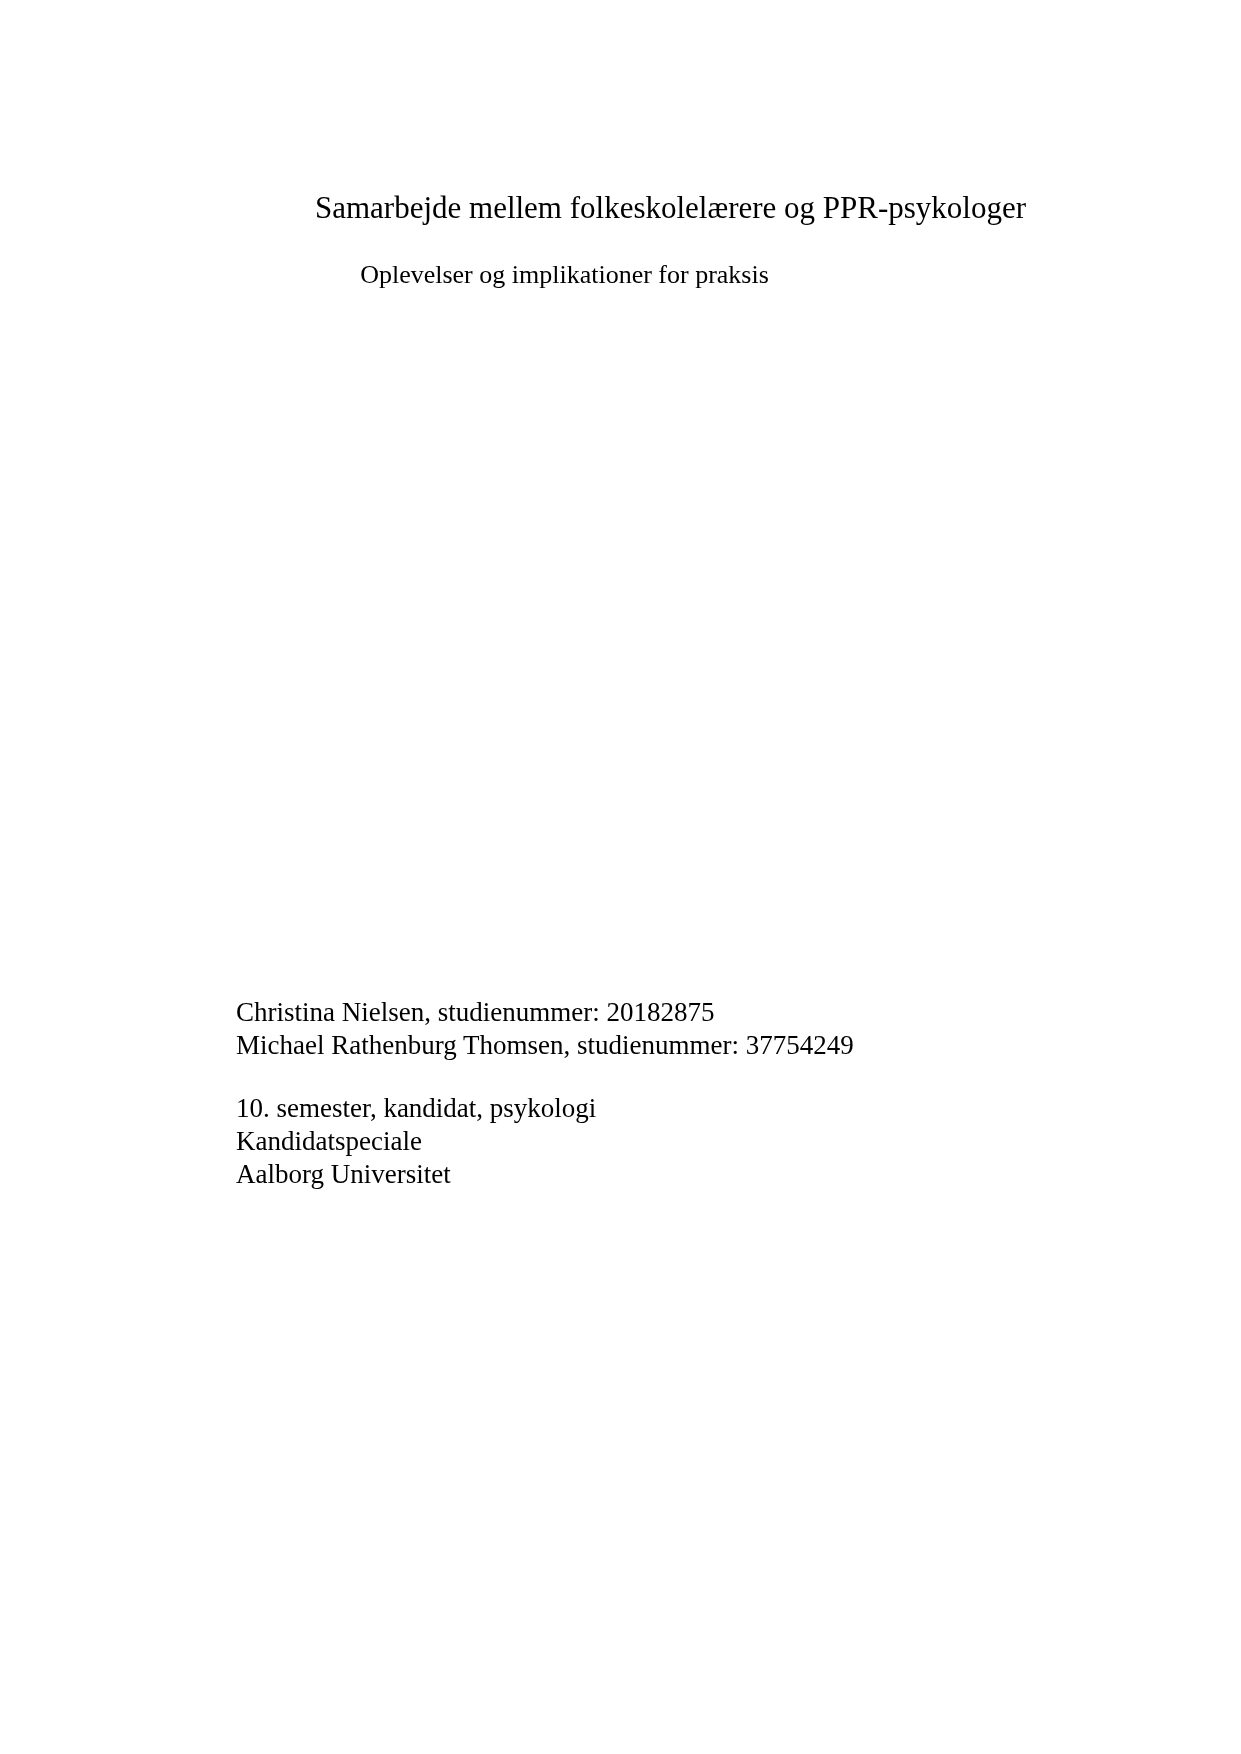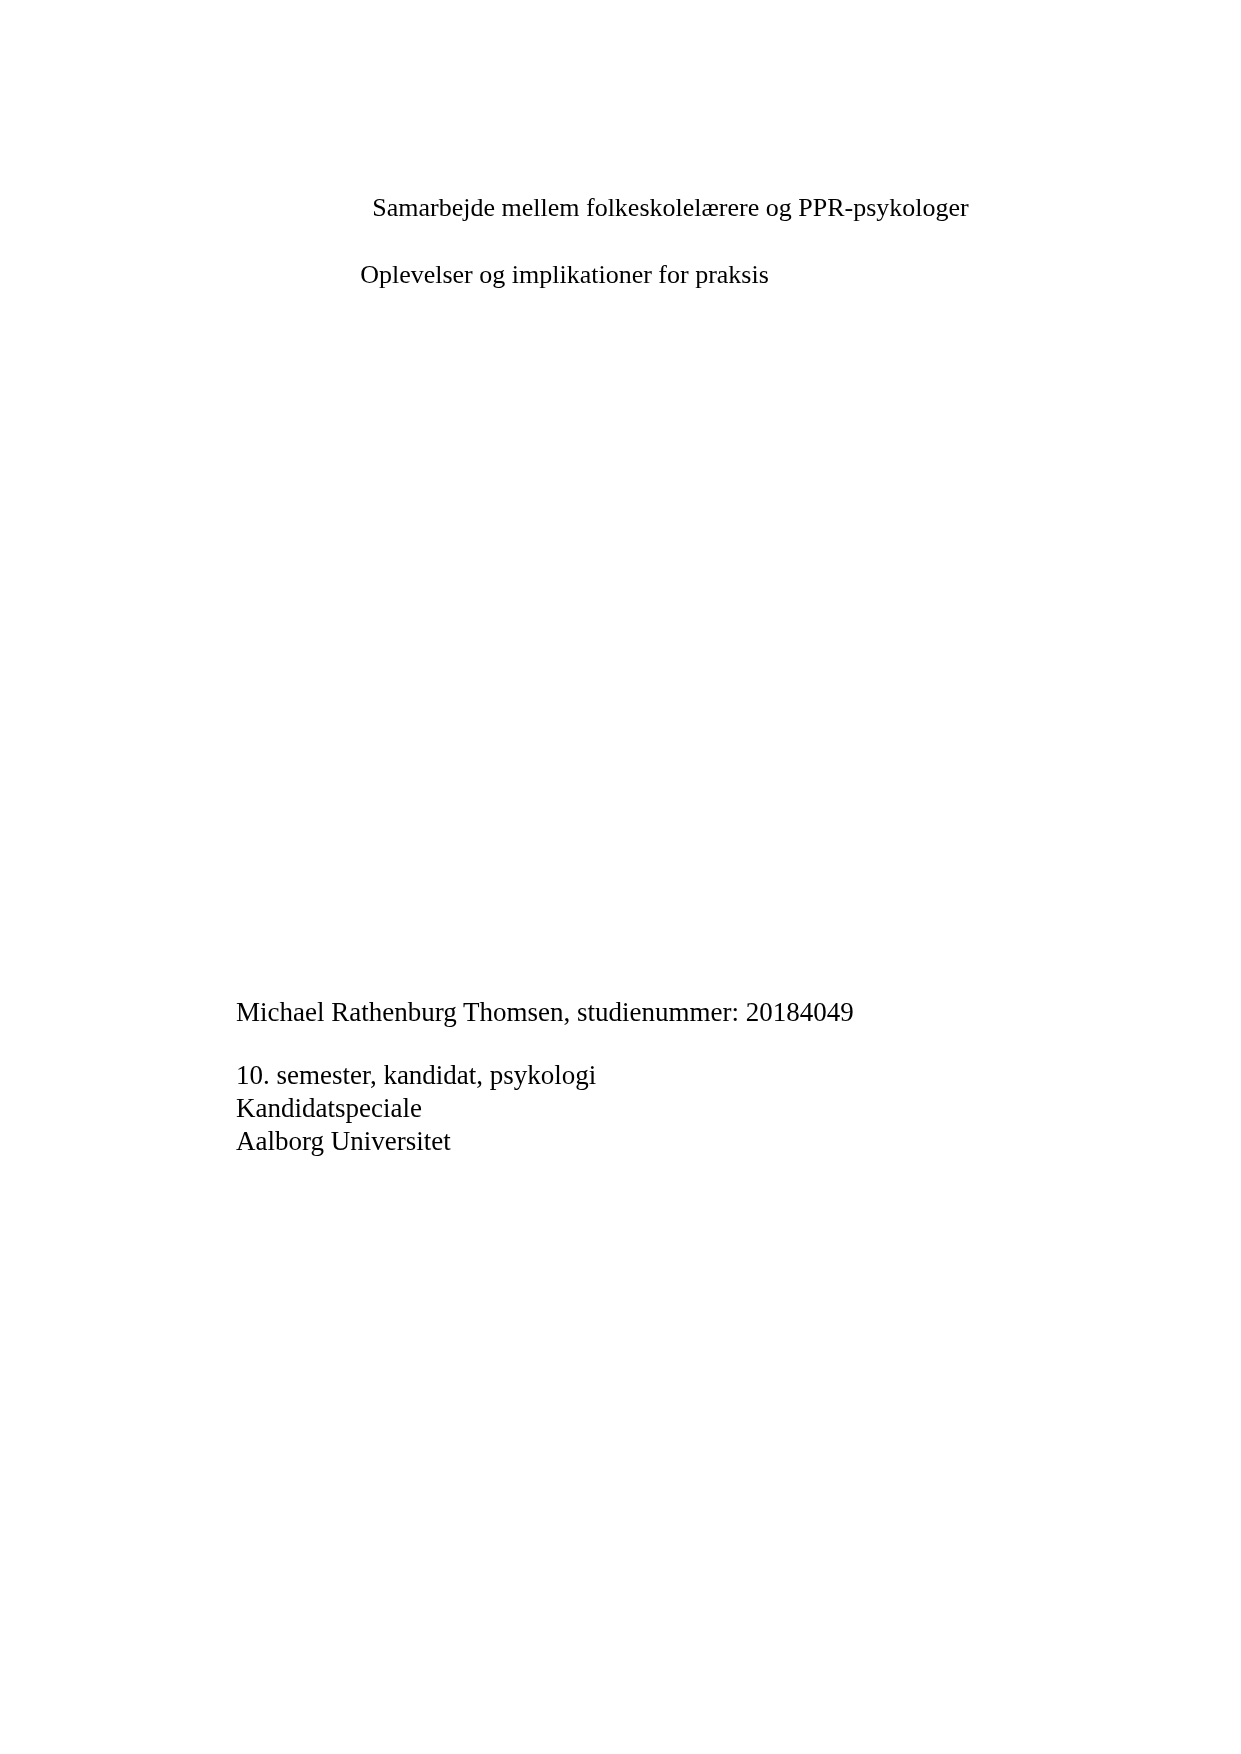--- a/index.html
+++ b/index.html
@@ -2,21 +2,21 @@
 <html><head>
 <meta charset="utf-8">
 <style>
   html, body { margin: 0; padding: 0; background: #ffffff; }
   body {
     width: 1241px; height: 1754px; position: relative; overflow: hidden;
     font-family: "Liberation Serif", "DejaVu Serif", serif; color: #000;
   }
   .title {
     position: absolute; left: 0; width: 1241px; top: 190px;
-    text-align: center; font-size: 26px; line-height: 36px;
+    text-align: center; font-size: 31px; line-height: 36px;
     padding-left: 100px; box-sizing: border-box;
   }
   .subtitle {
     position: absolute; left: 0; width: 1029px; top: 259px;
     text-align: center; font-size: 26px; line-height: 32px;
     padding-left: 100px; box-sizing: border-box;
   }
   .info {
     position: absolute; left: 236px; top: 996px;
     font-size: 27px; line-height: 33px; white-space: nowrap;
@@ -26,21 +26,22 @@
 </style>
 </head>
 <body>
 
 <div>
   <div class="title">Samarbejde mellem folkeskolelærere og PPR-psykologer</div>
   <div class="subtitle">Oplevelser og implikationer for praksis</div>
 
   <div class="info">
     <div class="block">
-      <span class="line">Michael Rathenburg Thomsen, studienummer: 20184049</span>
+      <span class="line">Christina Nielsen, studienummer: 20182875</span>
+      <span class="line">Michael Rathenburg Thomsen, studienummer: 37754249</span>
     </div>
     <div class="block">
       <span class="line">10. semester, kandidat, psykologi</span>
       <span class="line">Kandidatspeciale</span>
       <span class="line">Aalborg Universitet</span>
     </div>
   </div>
 </div>
 
 </body></html>

